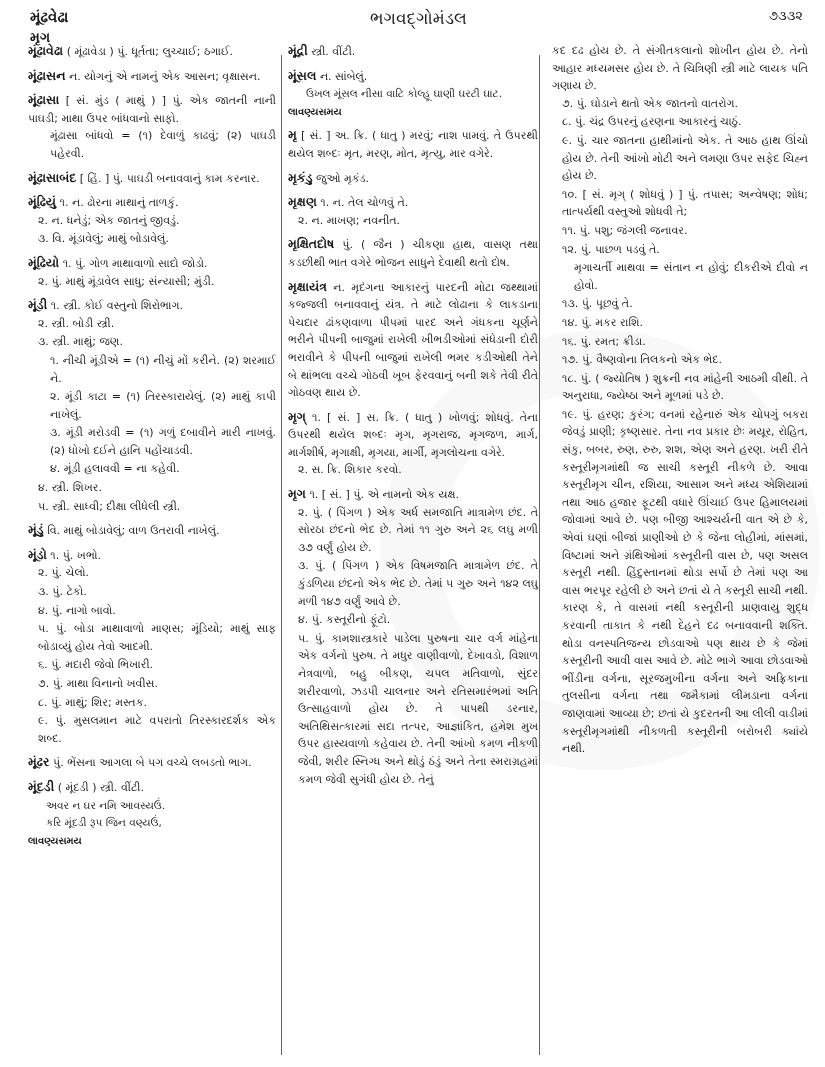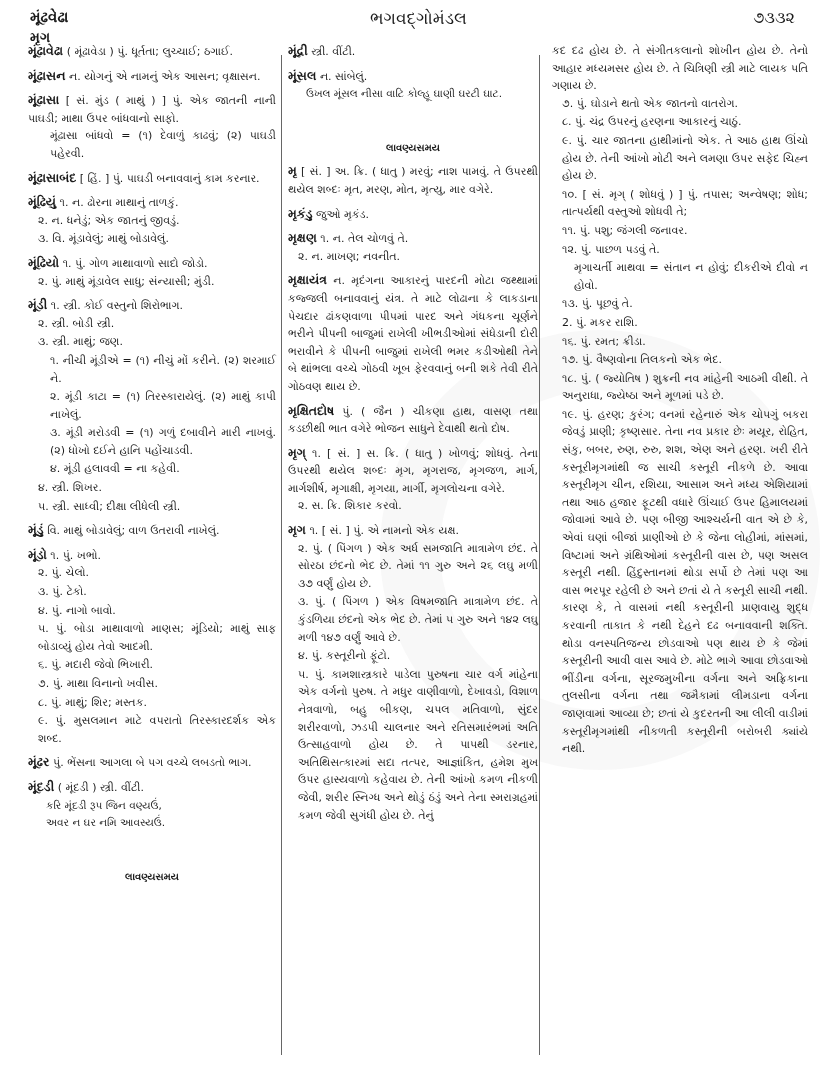--- a/index.html
+++ b/index.html
@@ -3,35 +3,35 @@
 <meta charset="utf-8">
 <style>
   html,body{margin:0;padding:0;background:#fff;}
   body{width:825px;height:1067px;overflow:hidden;position:relative;
        font-family:"DejaVu Sans",sans-serif;color:#1a1a1a;}
   .page{position:absolute;left:0;top:0;width:825px;height:1067px;}
   .header{position:absolute;top:8px;left:30px;right:18px;height:24px;
           font-size:15px;}
   .h-left{position:absolute;left:0;top:0;font-weight:bold;}
   .h-center{position:absolute;left:0;right:0;text-align:center;top:0;font-size:17px;}
-  .h-right{position:absolute;right:12px;top:0;font-size:16px;}
+  .h-right{position:absolute;right:4px;top:0;font-size:13px;}
   .subhead{position:absolute;top:29px;left:30px;font-weight:bold;font-size:14px;}
   .col{position:absolute;top:42px;font-size:11px;line-height:17.6px;}
   .col1{left:28px;width:248px;}
   .col2{left:288px;width:250px;top:42px;}
   .col3{left:552px;width:256px;}
   .divider{position:absolute;width:1px;background:#666;}
   .d1{left:281px;top:55px;height:1000px;}
   .d2{left:539px;top:55px;height:1000px;}
   .entry{margin:0 0 6px 0;text-align:justify;}
   .head{font-weight:bold;font-size:12.5px;}
   .sub{padding-left:10px;margin:0 0 1px 0;}
   .ind{padding-left:22px;margin:0 0 1px 0;}
   .quote{padding-left:18px;font-size:10.5px;}
-  .attr{text-align:center;font-size:10px;font-weight:bold;margin-top:36px;}
+  .attr{text-align:left;font-size:10px;font-weight:bold;}
   .watermark{position:absolute;left:380px;top:330px;width:440px;height:440px;
              border-radius:50%;border:60px solid rgba(200,200,200,0.12);
              box-sizing:border-box;pointer-events:none;}
 </style>
 </head>
 <body>
 
 <div class="page">
   <div class="watermark"></div>
 
@@ -91,22 +91,22 @@
         <div class="sub">૬. પું. મદારી જેવો ભિખારી.</div>
         <div class="sub">૭. પું. માથા વિનાનો ખવીસ.</div>
         <div class="sub">૮. પું. માથું; શિર; મસ્તક.</div>
         <div class="sub">૯. પું. મુસલમાન માટે વપરાતો તિરસ્કારદર્શક એક શબ્દ.</div>
       </div>
       <div class="entry">
         <div><span class="head">મૂંઢર</span> <span>પું. ભેંસના આગલા બે પગ વચ્ચે લબડતો ભાગ.</span></div>
       </div>
       <div class="entry">
         <div><span class="head">મૂંદડી</span> <span>( મૂંદડી ) સ્ત્રી. વીંટી.</span></div>
+        <div class="quote">અવર ન ઘર નમિ આવસ્યઉં.</div>
         <div class="quote">કરિ મૂંદડી રૂપ જિન વણ્યઉં,</div>
-        <div class="quote">અવર ન ઘર નમિ આવસ્યઉં.</div>
         <div class="attr">લાવણ્યસમય</div>
       </div>
     </div>
   <div class="col col2">
       <div class="entry">
         <div><span class="head">મૂંદ્રી</span> <span>સ્ત્રી. વીંટી.</span></div>
       </div>
       <div class="entry">
         <div><span class="head">મૂંસલ</span> <span>ન. સાંબેલું.</span></div>
         <div class="quote">ઉખલ મૂંસલ નીસા વાટિ કોલ્હૂ ઘાણી ઘરટી ઘાટ.</div>
@@ -116,24 +116,24 @@
         <div><span class="head">મૃ</span> <span>[ સં. ] અ. ક્રિ. ( ધાતુ ) મરવું; નાશ પામવું. તે ઉપરથી થયેલ શબ્દઃ મૃત, મરણ, મોત, મૃત્યુ, માર વગેરે.</span></div>
       </div>
       <div class="entry">
         <div><span class="head">મૃકંડુ</span> <span>જુઓ મૃકંડ.</span></div>
       </div>
       <div class="entry">
         <div><span class="head">મૃક્ષણ</span> <span>૧. ન. તેલ ચોળવું તે.</span></div>
         <div class="sub">૨. ન. માખણ; નવનીત.</div>
       </div>
       <div class="entry">
-        <div><span class="head">મૃક્ષાયંત્ર</span> <span>ન. મૃદંગના આકારનું પારદની મોટા જથ્થામાં કજ્જલી બનાવવાનું યંત્ર. તે માટે લોઢાના કે લાકડાના પેચદાર ઢાંકણવાળા પીપમાં પારદ અને ગંધકના ચૂર્ણને ભરીને પીપની બાજુમાં રાખેલી ખીભડીઓમાં સંધેડાની દોરી ભરાવીને કે પીપની બાજુમાં રાખેલી ભમર કડીઓથી તેને બે થાંભલા વચ્ચે ગોઠવી ખૂબ ફેરવવાનું બની શકે તેવી રીતે ગોઠવણ થાય છે.</span></div>
+        <div><span class="head">મૃક્ષિતદોષ</span> <span>પું. ( જૈન ) ચીકણા હાથ, વાસણ તથા કડછીથી ભાત વગેરે ભોજન સાધુને દેવાથી થતો દોષ.</span></div>
       </div>
       <div class="entry">
-        <div><span class="head">મૃક્ષિતદોષ</span> <span>પું. ( જૈન ) ચીકણા હાથ, વાસણ તથા કડછીથી ભાત વગેરે ભોજન સાધુને દેવાથી થતો દોષ.</span></div>
+        <div><span class="head">મૃક્ષાયંત્ર</span> <span>ન. મૃદંગના આકારનું પારદની મોટા જથ્થામાં કજ્જલી બનાવવાનું યંત્ર. તે માટે લોઢાના કે લાકડાના પેચદાર ઢાંકણવાળા પીપમાં પારદ અને ગંધકના ચૂર્ણને ભરીને પીપની બાજુમાં રાખેલી ખીભડીઓમાં સંધેડાની દોરી ભરાવીને કે પીપની બાજુમાં રાખેલી ભમર કડીઓથી તેને બે થાંભલા વચ્ચે ગોઠવી ખૂબ ફેરવવાનું બની શકે તેવી રીતે ગોઠવણ થાય છે.</span></div>
       </div>
       <div class="entry">
         <div><span class="head">મૃગ્</span> <span>૧. [ સં. ] સ. ક્રિ. ( ધાતુ ) ખોળવું; શોધવું. તેના ઉપરથી થયેલ શબ્દઃ મૃગ, મૃગરાજ, મૃગજળ, માર્ગ, માર્ગશીર્ષ, મૃગાક્ષી, મૃગયા, માર્ગી, મૃગલોચના વગેરે.</span></div>
         <div class="sub">૨. સ. ક્રિ. શિકાર કરવો.</div>
       </div>
       <div class="entry">
         <div><span class="head">મૃગ</span> <span>૧. [ સં. ] પું. એ નામનો એક યક્ષ.</span></div>
         <div class="sub">૨. પું. ( પિંગળ ) એક અર્ધ સમજાતિ માત્રામેળ છંદ. તે સોરઠા છંદનો ભેદ છે. તેમાં ૧૧ ગુરુ અને ૨૬ લઘુ મળી ૩૭ વર્ણું હોય છે.</div>
         <div class="sub">૩. પું. ( પિંગળ ) એક વિષમજાતિ માત્રામેળ છંદ. તે કુંડળિયા છંદનો એક ભેદ છે. તેમાં ૫ ગુરુ અને ૧૪૨ લઘુ મળી ૧૪૭ વર્ણું આવે છે.</div>
         <div class="sub">૪. પું. કસ્તૂરીનો ફૂંટો.</div>
@@ -144,20 +144,20 @@
       <div class="entry">
         <div><span>કદ દઢ હોય છે. તે સંગીતકલાનો શોખીન હોય છે. તેનો આહાર મધ્યમસર હોય છે. તે ચિત્રિણી સ્ત્રી માટે લાયક પતિ ગણાય છે.</span></div>
         <div class="sub">૭. પું. ઘોડાને થતો એક જાતનો વાતરોગ.</div>
         <div class="sub">૮. પું. ચંદ્ર ઉપરનું હરણના આકારનું ચાઠું.</div>
         <div class="sub">૯. પું. ચાર જાતના હાથીમાંનો એક. તે આઠ હાથ ઊંચો હોય છે. તેની આંખો મોટી અને લમણા ઉપર સફેદ ચિહ્ન હોય છે.</div>
         <div class="sub">૧૦. [ સં. મૃગ્ ( શોધવું ) ] પું. તપાસ; અન્વેષણ; શોધ; તાત્પર્યથી વસ્તુઓ શોધવી તે;</div>
         <div class="sub">૧૧. પું. પશુ; જંગલી જનાવર.</div>
         <div class="sub">૧૨. પું. પાછળ પડવું તે.</div>
         <div class="ind">મૃગાચર્તી માથવા = સંતાન ન હોવું; દીકરીએ દીવો ન હોવો.</div>
         <div class="sub">૧૩. પું. પૂછવું તે.</div>
-        <div class="sub">2. પું. મકર રાશિ.</div>
+        <div class="sub">૧૪. પું. મકર રાશિ.</div>
         <div class="sub">૧૬. પું. રમત; ક્રીડા.</div>
         <div class="sub">૧૭. પું. વૈષ્ણવોના તિલકનો એક ભેદ.</div>
         <div class="sub">૧૮. પું. ( જ્યોતિષ ) શુક્રની નવ માંહેની આઠમી વીથી. તે અનુરાધા, જ્યેષ્ઠા અને મૂળમાં પડે છે.</div>
         <div class="sub">૧૯. પું. હરણ; કુરંગ; વનમાં રહેનારું એક ચોપગું બકરા જેવડું પ્રાણી; કૃષ્ણસાર. તેના નવ પ્રકાર છેઃ મયૂર, રોહિત, સંકુ, બબર, રુણ, રુરુ, શશ, એણ અને હરણ. ખરી રીતે કસ્તૂરીમૃગમાંથી જ સાચી કસ્તૂરી નીકળે છે. આવા કસ્તૂરીમૃગ ચીન, રશિયા, આસામ અને મધ્ય એશિયામાં તથા આઠ હજાર ફૂટથી વધારે ઊંચાઈ ઉપર હિમાલયમાં જોવામાં આવે છે. પણ બીજી આશ્ચર્યની વાત એ છે કે, એવાં ઘણાં બીજાં પ્રાણીઓ છે કે જેના લોહીમાં, માંસમાં, વિષ્ટામાં અને ગ્રંથિઓમાં કસ્તૂરીની વાસ છે, પણ અસલ કસ્તૂરી નથી. હિંદુસ્તાનમાં થોડા સર્પો છે તેમાં પણ આ વાસ ભરપૂર રહેલી છે અને છતાં યે તે કસ્તૂરી સાચી નથી. કારણ કે, તે વાસમાં નથી કસ્તૂરીની પ્રાણવાયુ શુદ્ધ કરવાની તાકાત કે નથી દેહને દઢ બનાવવાની શક્તિ. થોડા વનસ્પતિજન્ય છોડવાઓ પણ થાય છે કે જેમાં કસ્તૂરીની આવી વાસ આવે છે. મોટે ભાગે આવા છોડવાઓ ભીંડીના વર્ગના, સૂરજમુખીના વર્ગના અને અફ્રિકાના તુલસીના વર્ગના તથા જમૈકામાં લીમડાના વર્ગના જાણવામાં આવ્યા છે; છતાં યે કુદરતની આ લીલી વાડીમાં કસ્તૂરીમૃગમાંથી નીકળતી કસ્તૂરીની બરોબરી ક્યાંયે નથી.</div>
       </div>
     </div>
 </div>
 
 </body></html>

